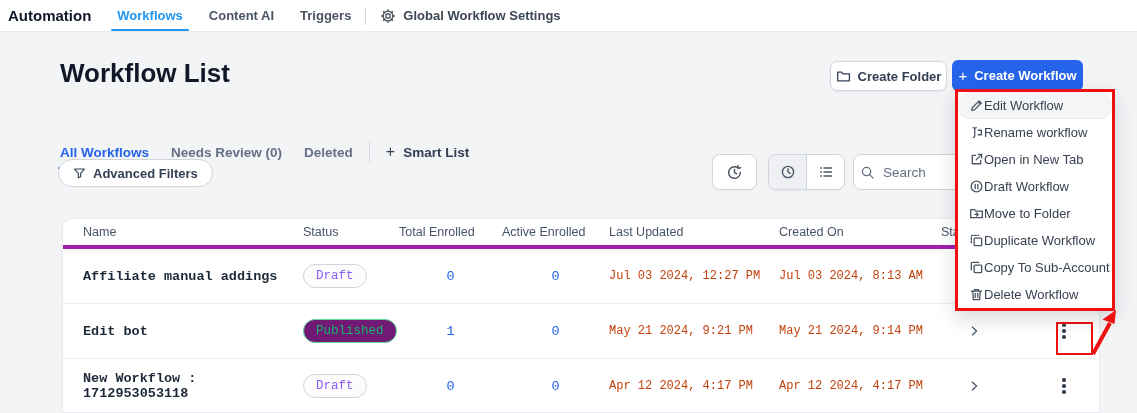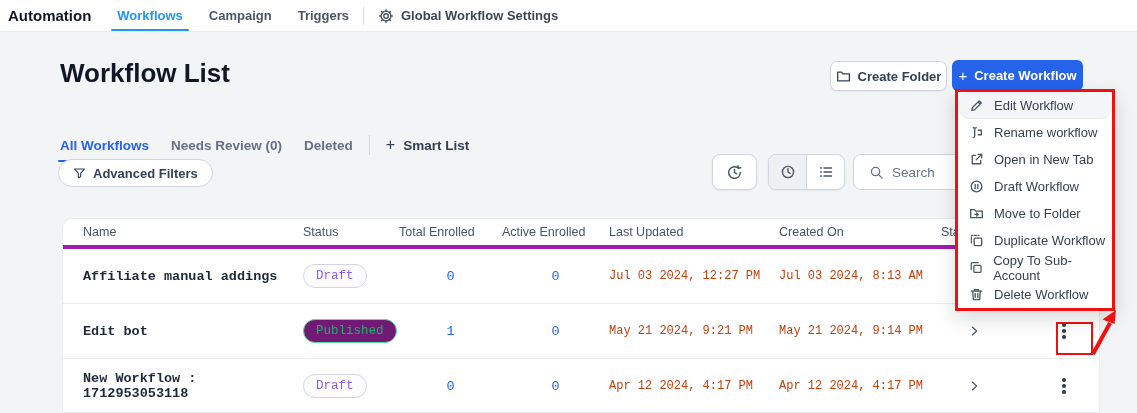--- a/index.html
+++ b/index.html
@@ -25,21 +25,21 @@
   .page-title { position:absolute; left:60px; top:58px; font-size:26px; font-weight:700; color:#101828; }
   .btn { display:flex; align-items:center; justify-content:center; gap:7px; cursor:pointer;
          font-size:13px; font-weight:600; border-radius:7px; }
   .btn-folder { position:absolute; left:830px; top:61px; width:117px; height:30px; background:#fff;
                 border:1px solid #d0d5dd; color:#344054; box-shadow:0 1px 2px rgba(16,24,40,.05); }
   .btn-create { position:absolute; left:952px; top:60px; width:131px; height:31px; background:#2563eb;
                 border:none; color:#fff; border-radius:6px; z-index:20; }
   .btn-create .plus { font-size:15px; font-weight:500; margin-top:-1px; }
 
   
-  .list-tabs { position:absolute; left:60px; top:132px; display:flex; align-items:center; height:26px;text-align:right; }
+  .list-tabs { position:absolute; left:60px; top:139px; display:flex; align-items:center; height:26px;text-align:right; }
   .list-tab { position:relative; font-size:13.5px; font-weight:600; color:#667085; cursor:pointer;
               height:100%; display:flex; align-items:center; }
   .list-tab.active { color:#2563eb; }
   .list-tab.active::after { content:""; position:absolute; left:-2px; right:-2px; bottom:-4px;
               height:2.5px; background:#2563eb; border-radius:2px; }
   .list-tab + .list-tab { margin-left:22px; }
   .tabs-divider { width:1px; height:20px; background:#d5d9df; margin:0 16px; }
   .smart-list { display:flex; align-items:center; gap:8px; font-size:13.5px; font-weight:600;
                 color:#344054; cursor:pointer; }
   .smart-list .plus { font-size:16px; font-weight:400; }
@@ -53,21 +53,21 @@
               cursor:pointer; box-shadow:0 1px 2px rgba(16,24,40,.05); }
   .btn-history { left:712px; width:45px; }
   .seg-control { position:absolute; left:768px; top:154px; height:36px; width:77px; display:flex;
                  background:#fff; border:1px solid #d0d5dd; border-radius:8px; overflow:hidden;
                  box-shadow:0 1px 2px rgba(16,24,40,.05); }
   .seg-cell { flex:1; display:flex; align-items:center; justify-content:center; cursor:pointer; }
   .seg-cell.selected { background:#eef0f3; }
   .seg-cell + .seg-cell { border-left:1px solid #d0d5dd; }
   .search-box { position:absolute; left:853px; top:154px; width:187px; height:36px; background:#fff;
                 border:1px solid #d0d5dd; border-radius:8px; display:flex; align-items:center;
-                padding:0 15px; gap:8px; }
+                padding:0 6px; gap:8px; }
   .search-box input { border:none; outline:none; font-size:13.5px; color:#344054; width:120px;
                 font-family:"Liberation Sans", sans-serif; background:transparent; }
   .search-box input::placeholder { color:#667085; }
 
   
   .card { position:absolute; left:62px; top:218px; width:1038px; height:195px; background:#fff;
           border:1px solid #e7eaee; border-radius:10px 10px 0 0; z-index:1; }
   .trow { display:grid; grid-template-columns:240px 96px 103px 107px 170px 162px 70px 90px;
           align-items:center; }
   .thead { height:30px; border-bottom:4px solid #a21caf; }
@@ -83,38 +83,38 @@
   .cell-date { font-size:12px; color:#c2410c; }
   .cell-stats { display:flex; }
   .stats-chevron { margin-left:26px; cursor:pointer; display:flex; }
   .dots-btn { width:26px; height:26px; margin-left:40px; display:flex; flex-direction:column;
               align-items:center; justify-content:center; gap:2.5px; cursor:pointer; }
   .dots-btn span { width:3.4px; height:3.4px; border-radius:50%; background:#344054; }
 
   
   .ctx-menu { position:absolute; left:955px; top:89px; width:160px; background:#fff;
               border:3px solid #ee1111; box-shadow:0 8px 18px rgba(16,24,40,.16); z-index:30; }
-  .ctx-item { height:27px; display:flex; align-items:center; gap:10px; padding-left:11px;
+  .ctx-item { height:27px; display:flex; align-items:center; padding-left:11px;
               font-size:13px; color:#374151; cursor:pointer;border-radius:12px; }
   .ctx-item.highlight { background:#f4f5f6; border-bottom:1px solid #e7e9ec; }
   .ctx-item .icon-svg { stroke:#4b5563; }
   .red-box { position:absolute; left:1056px; top:322px; width:37px; height:33px;
              border:2.5px solid #ee1111; z-index:25; }
   .red-arrow { position:absolute; left:1086px; top:304px; z-index:35; }
 </style>
 </head>
 <body>
 
 <div class="canvas">
 
   <div class="topbar">
     <div class="app-title">Automation</div>
     <div class="topnav">
       <div class="topnav-item active">Workflows</div>
-      <div class="topnav-item">Campaign</div>
+      <div class="topnav-item">Content AI</div>
       <div class="topnav-item">Triggers</div>
     </div>
     <div class="topnav-divider"></div>
     <div class="settings-link">
       <span style="display:flex">
         <svg class="icon-svg" width="16" height="16" viewBox="0 0 16 16">
           <circle cx="8" cy="8" r="2.2"></circle>
             <circle cx="8" cy="8" r="4.9"></circle>
           <path d="M8 1.6v1.8M8 12.6v1.8M1.6 8h1.8M12.6 8h1.8M3.5 3.5l1.3 1.3M11.2 11.2l1.3 1.3M12.5 3.5l-1.3 1.3M4.8 11.2l-1.3 1.3"></path>
         </svg>

